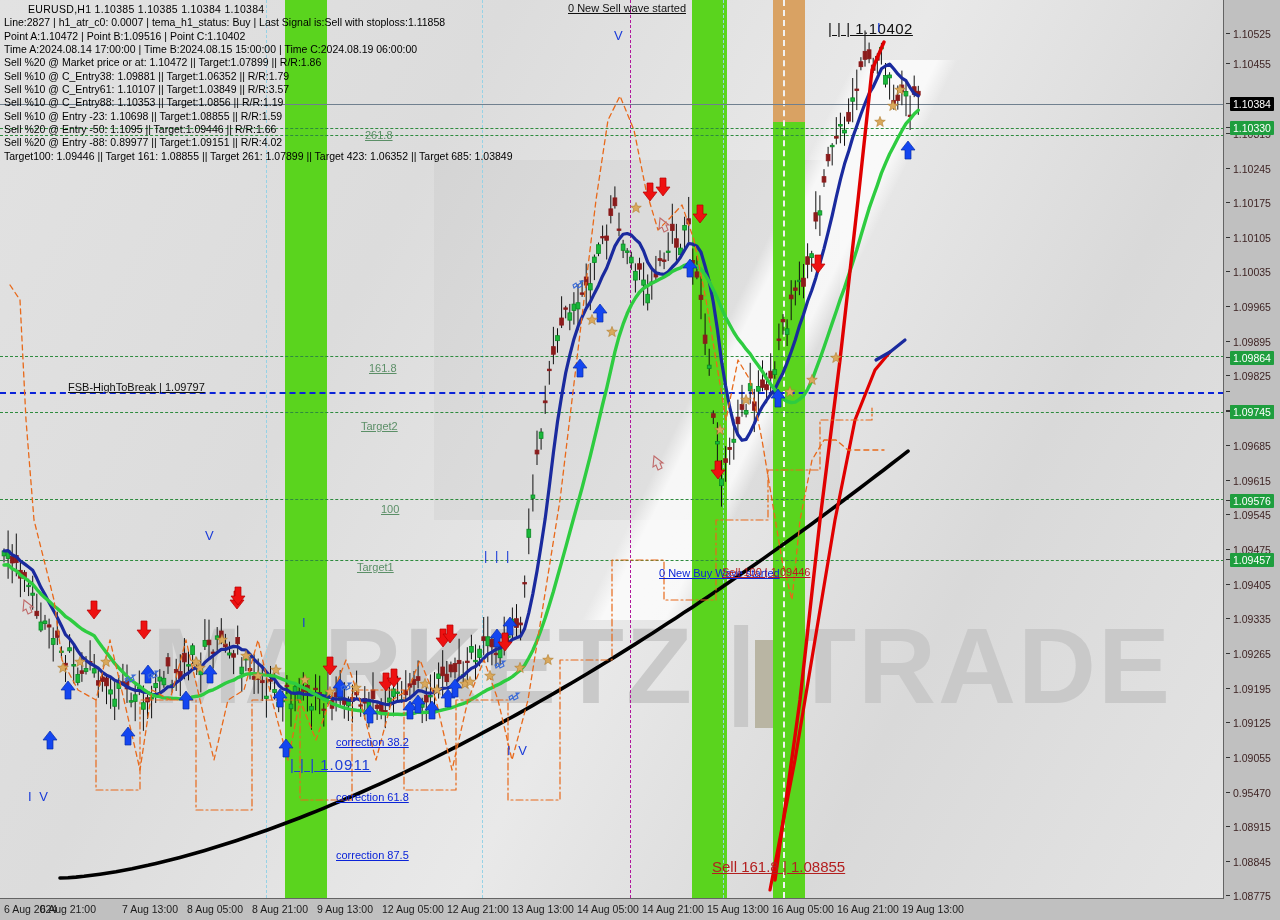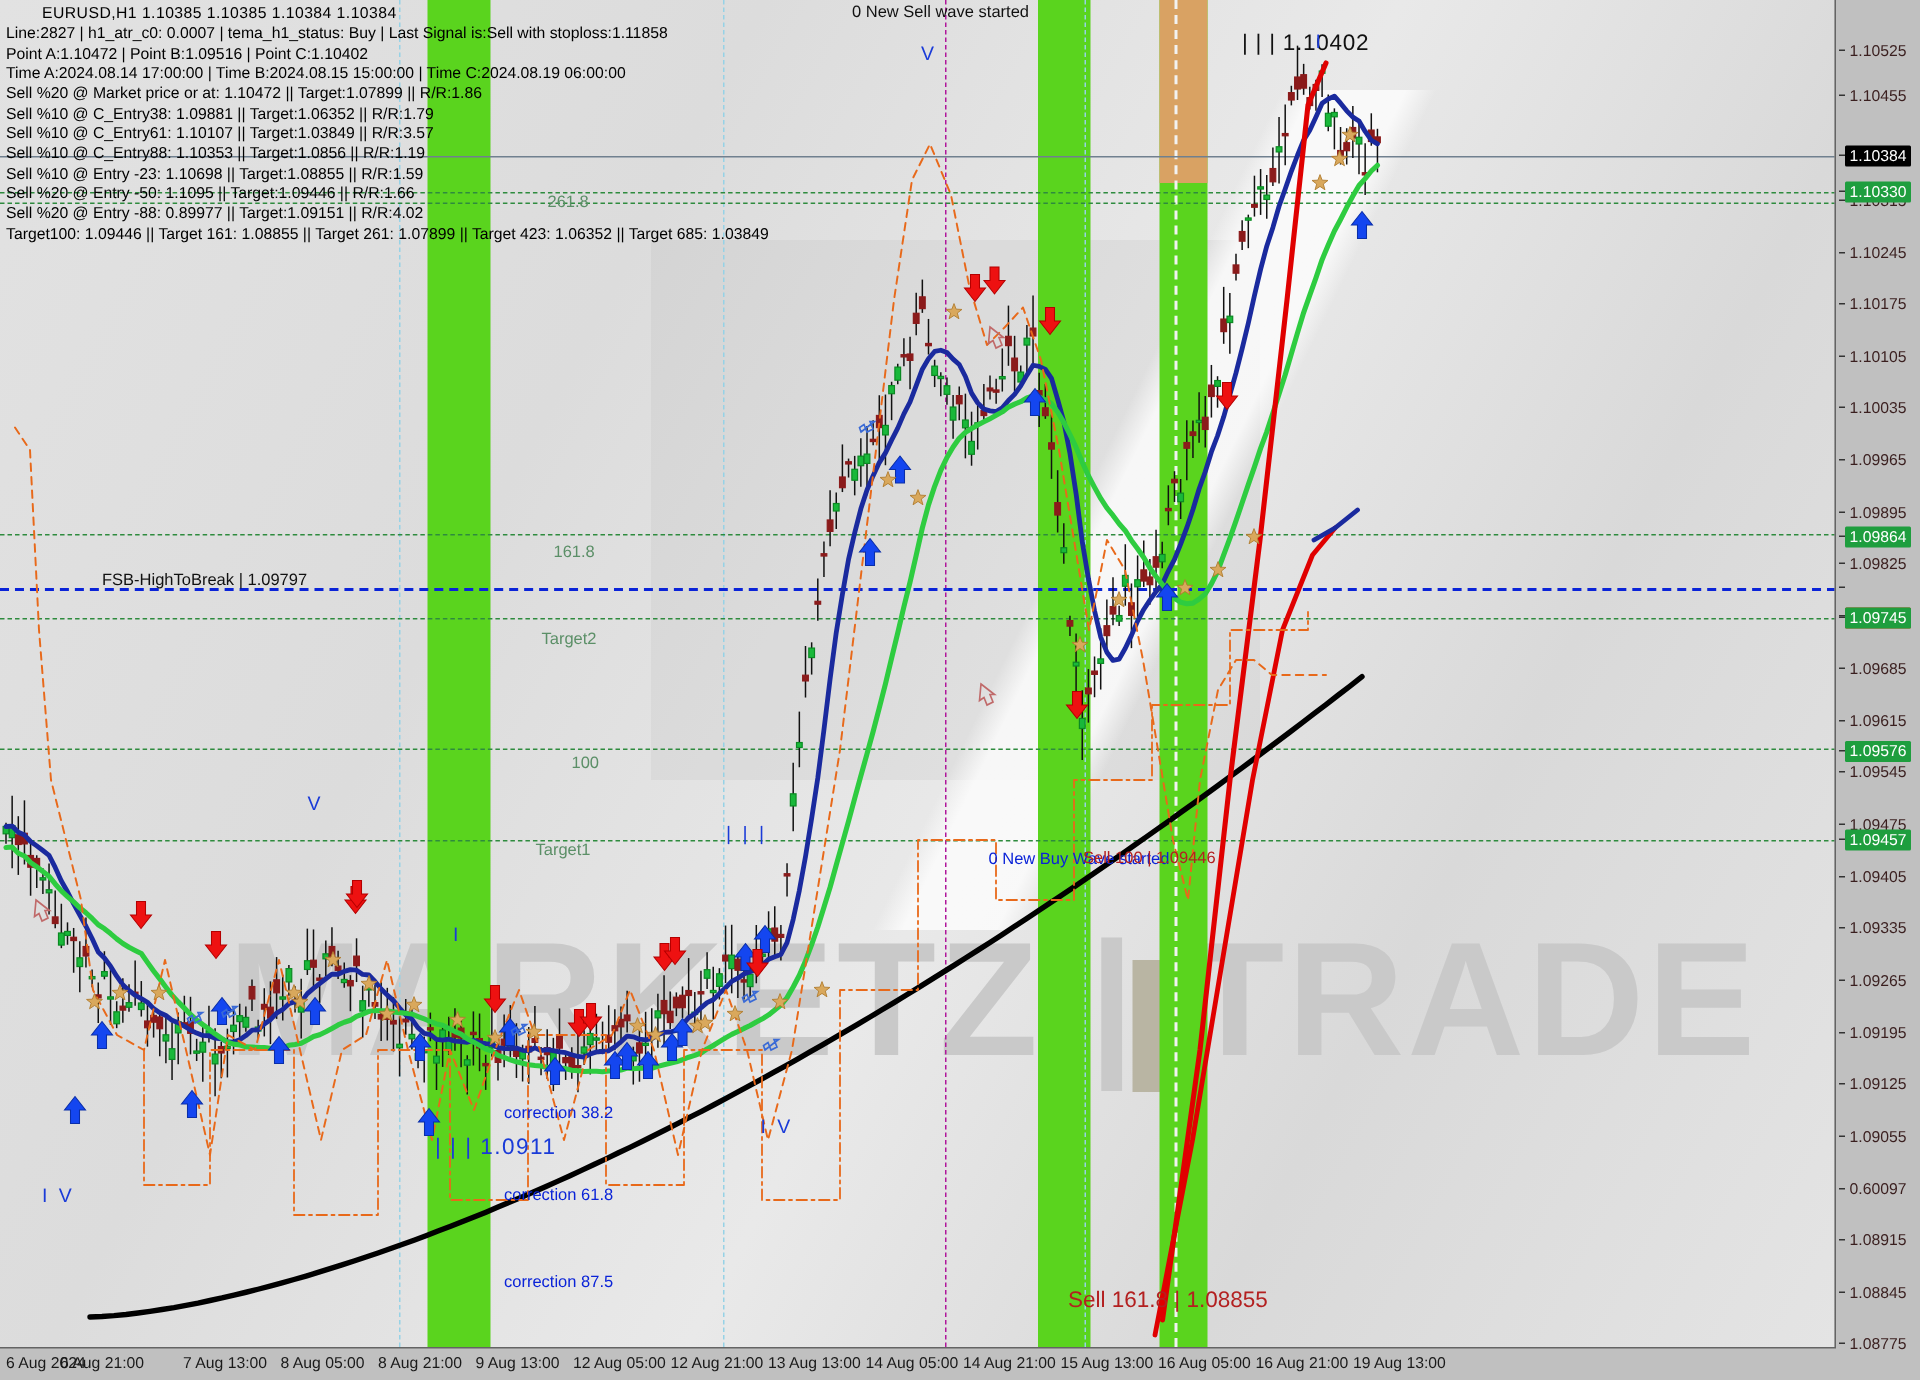--- a/index.html
+++ b/index.html
@@ -45,21 +45,21 @@
   
   .hline{position:absolute;left:0;width:1224px;height:0;}
   .hline.greendash{border-top:1px dashed #2e8b3e;}
   .hline.bluedash{border-top:2px dashed #0a23d8;}
   .hline.gray{border-top:1px solid #70808f;}
   .vline{position:absolute;top:0;bottom:0;width:0;}
   .vline.magenta{border-left:1px dashed #b0179b;}
   .vline.cyan{border-left:1px dashed #96d2e6;}
   .vline.whitedash{border-left:2px dashed #f2f2f2;}
 
-  .lbl{position:absolute;font-size:11px;white-space:nowrap;}
+  .lbl{position:absolute;font-size:11px;white-space:nowrap;text-decoration:underline;}
   .lbl.g{color:#5b8f67;}
   .lbl.b{color:#0a23d8;}
   .lbl.r{color:#b32020;}
   .lbl.k{color:#111;}
   .lbl.bigk{font-size:15px;color:#111;letter-spacing:.5px;}
   .lbl.bigb{font-size:15px;color:#1a3bd8;letter-spacing:1px;}
   .lbl.bigr{font-size:15px;color:#b32020;}
   .rom{position:absolute;font-size:13px;color:#1a3bd8;letter-spacing:2px;}
 
   svg.ov{position:absolute;left:0;top:0;width:1224px;height:898px;overflow:visible;}
@@ -835,21 +835,21 @@
       <div class="ytick" style="top: 717px;">
         <i></i>
         <span>1.09125</span>
       </div>
       <div class="ytick" style="top: 752px;">
         <i></i>
         <span>1.09055</span>
       </div>
       <div class="ytick" style="top: 787px;">
         <i></i>
-        <span>0.60097</span>
+        <span>0.95470</span>
       </div>
       <div class="ytick" style="top: 821px;">
         <i></i>
         <span>1.08915</span>
       </div>
       <div class="ytick" style="top: 856px;">
         <i></i>
         <span>1.08845</span>
       </div>
       <div class="ytick" style="top: 890px;">

